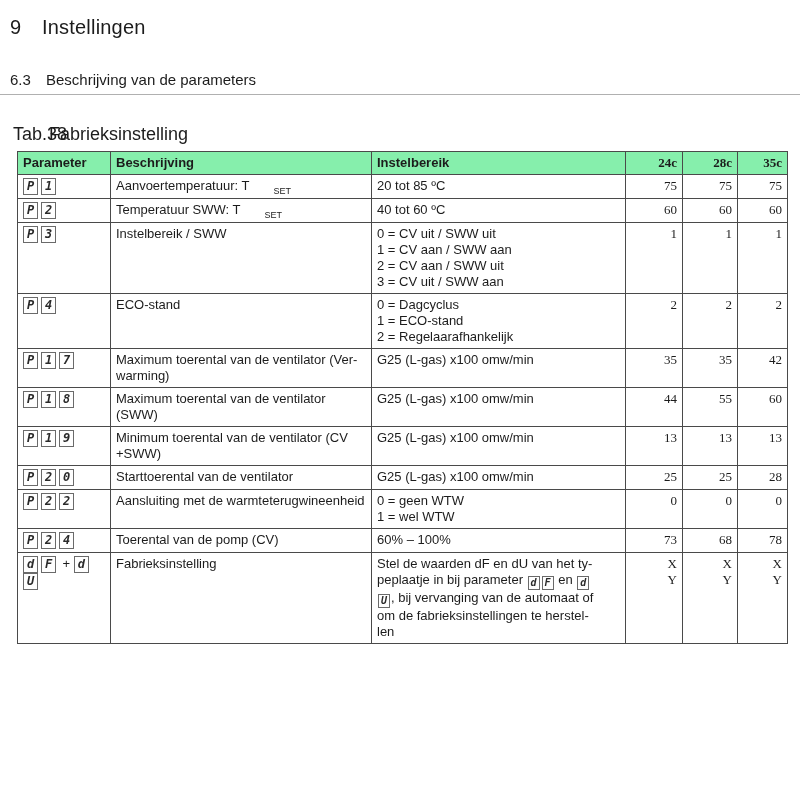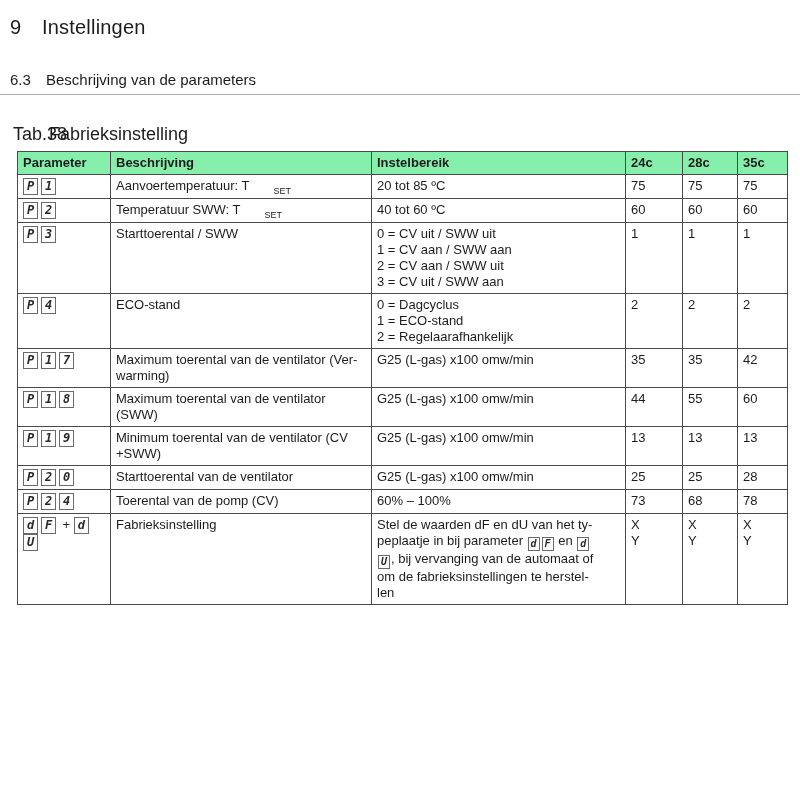--- a/index.html
+++ b/index.html
@@ -48,21 +48,21 @@
     font-size: 13px;
     line-height: 16px;
     vertical-align: top;
     text-align: left;
     overflow: hidden;
   }
   th {
     background: #86efac;
     font-weight: 700;
   }
-  th.val, td.val { text-align: left; }
+  th.val, td.val { text-align: right; font-family: Liberation Serif, serif; }
   sub { font-size: 9px; line-height: 0; margin-left: 24px; }
   .seg-lg, .seg {
     display: inline-block;
     box-sizing: border-box;
     border: 1px solid #6a6a6a;
     background: #fefefe;
     font-family: "DejaVu Sans Mono", monospace;
     font-style: italic;
     font-weight: 700;
     text-align: center;
@@ -133,21 +133,21 @@
       <tr>
     <td><span class="seg-lg">P</span><span class="seg-lg">2</span></td>
     <td>Temperatuur SWW: T<sub>SET</sub></td>
     <td>40 tot 60 ºC</td>
     <td class="val">60</td>
     <td class="val">60</td>
     <td class="val">60</td>
   </tr>
       <tr>
     <td><span class="seg-lg">P</span><span class="seg-lg">3</span></td>
-    <td>Starttoerental / SWW</td>
+    <td>Instelbereik / SWW</td>
     <td>0 = CV uit / SWW uit<br>1 = CV aan / SWW aan<br>2 = CV aan / SWW uit<br>3 = CV uit / SWW aan</td>
     <td class="val">1</td>
     <td class="val">1</td>
     <td class="val">1</td>
   </tr>
       <tr>
     <td><span class="seg-lg">P</span><span class="seg-lg">4</span></td>
     <td>ECO-stand</td>
     <td>0 = Dagcyclus<br>1 = ECO-stand<br>2 = Regelaarafhankelijk</td>
     <td class="val">2</td>
@@ -180,20 +180,28 @@
   </tr>
       <tr>
     <td><span class="seg-lg">P</span><span class="seg-lg">2</span><span class="seg-lg">0</span></td>
     <td>Starttoerental van de ventilator</td>
     <td>G25 (L-gas) x100 omw/min</td>
     <td class="val">25</td>
     <td class="val">25</td>
     <td class="val">28</td>
   </tr>
       <tr>
+    <td><span class="seg-lg">P</span><span class="seg-lg">2</span><span class="seg-lg">2</span></td>
+    <td>Aansluiting met de warmteterugwineenheid</td>
+    <td>0 = geen WTW<br>1 = wel WTW</td>
+    <td class="val">0</td>
+    <td class="val">0</td>
+    <td class="val">0</td>
+  </tr>
+      <tr>
     <td><span class="seg-lg">P</span><span class="seg-lg">2</span><span class="seg-lg">4</span></td>
     <td>Toerental van de pomp (CV)</td>
     <td>60% – 100%</td>
     <td class="val">73</td>
     <td class="val">68</td>
     <td class="val">78</td>
   </tr>
       <tr>
     <td><span class="seg-lg">d</span><span class="seg-lg">F</span> + <span class="seg-lg">d</span><span class="seg-lg">U</span></td>
     <td>Fabrieksinstelling</td>

